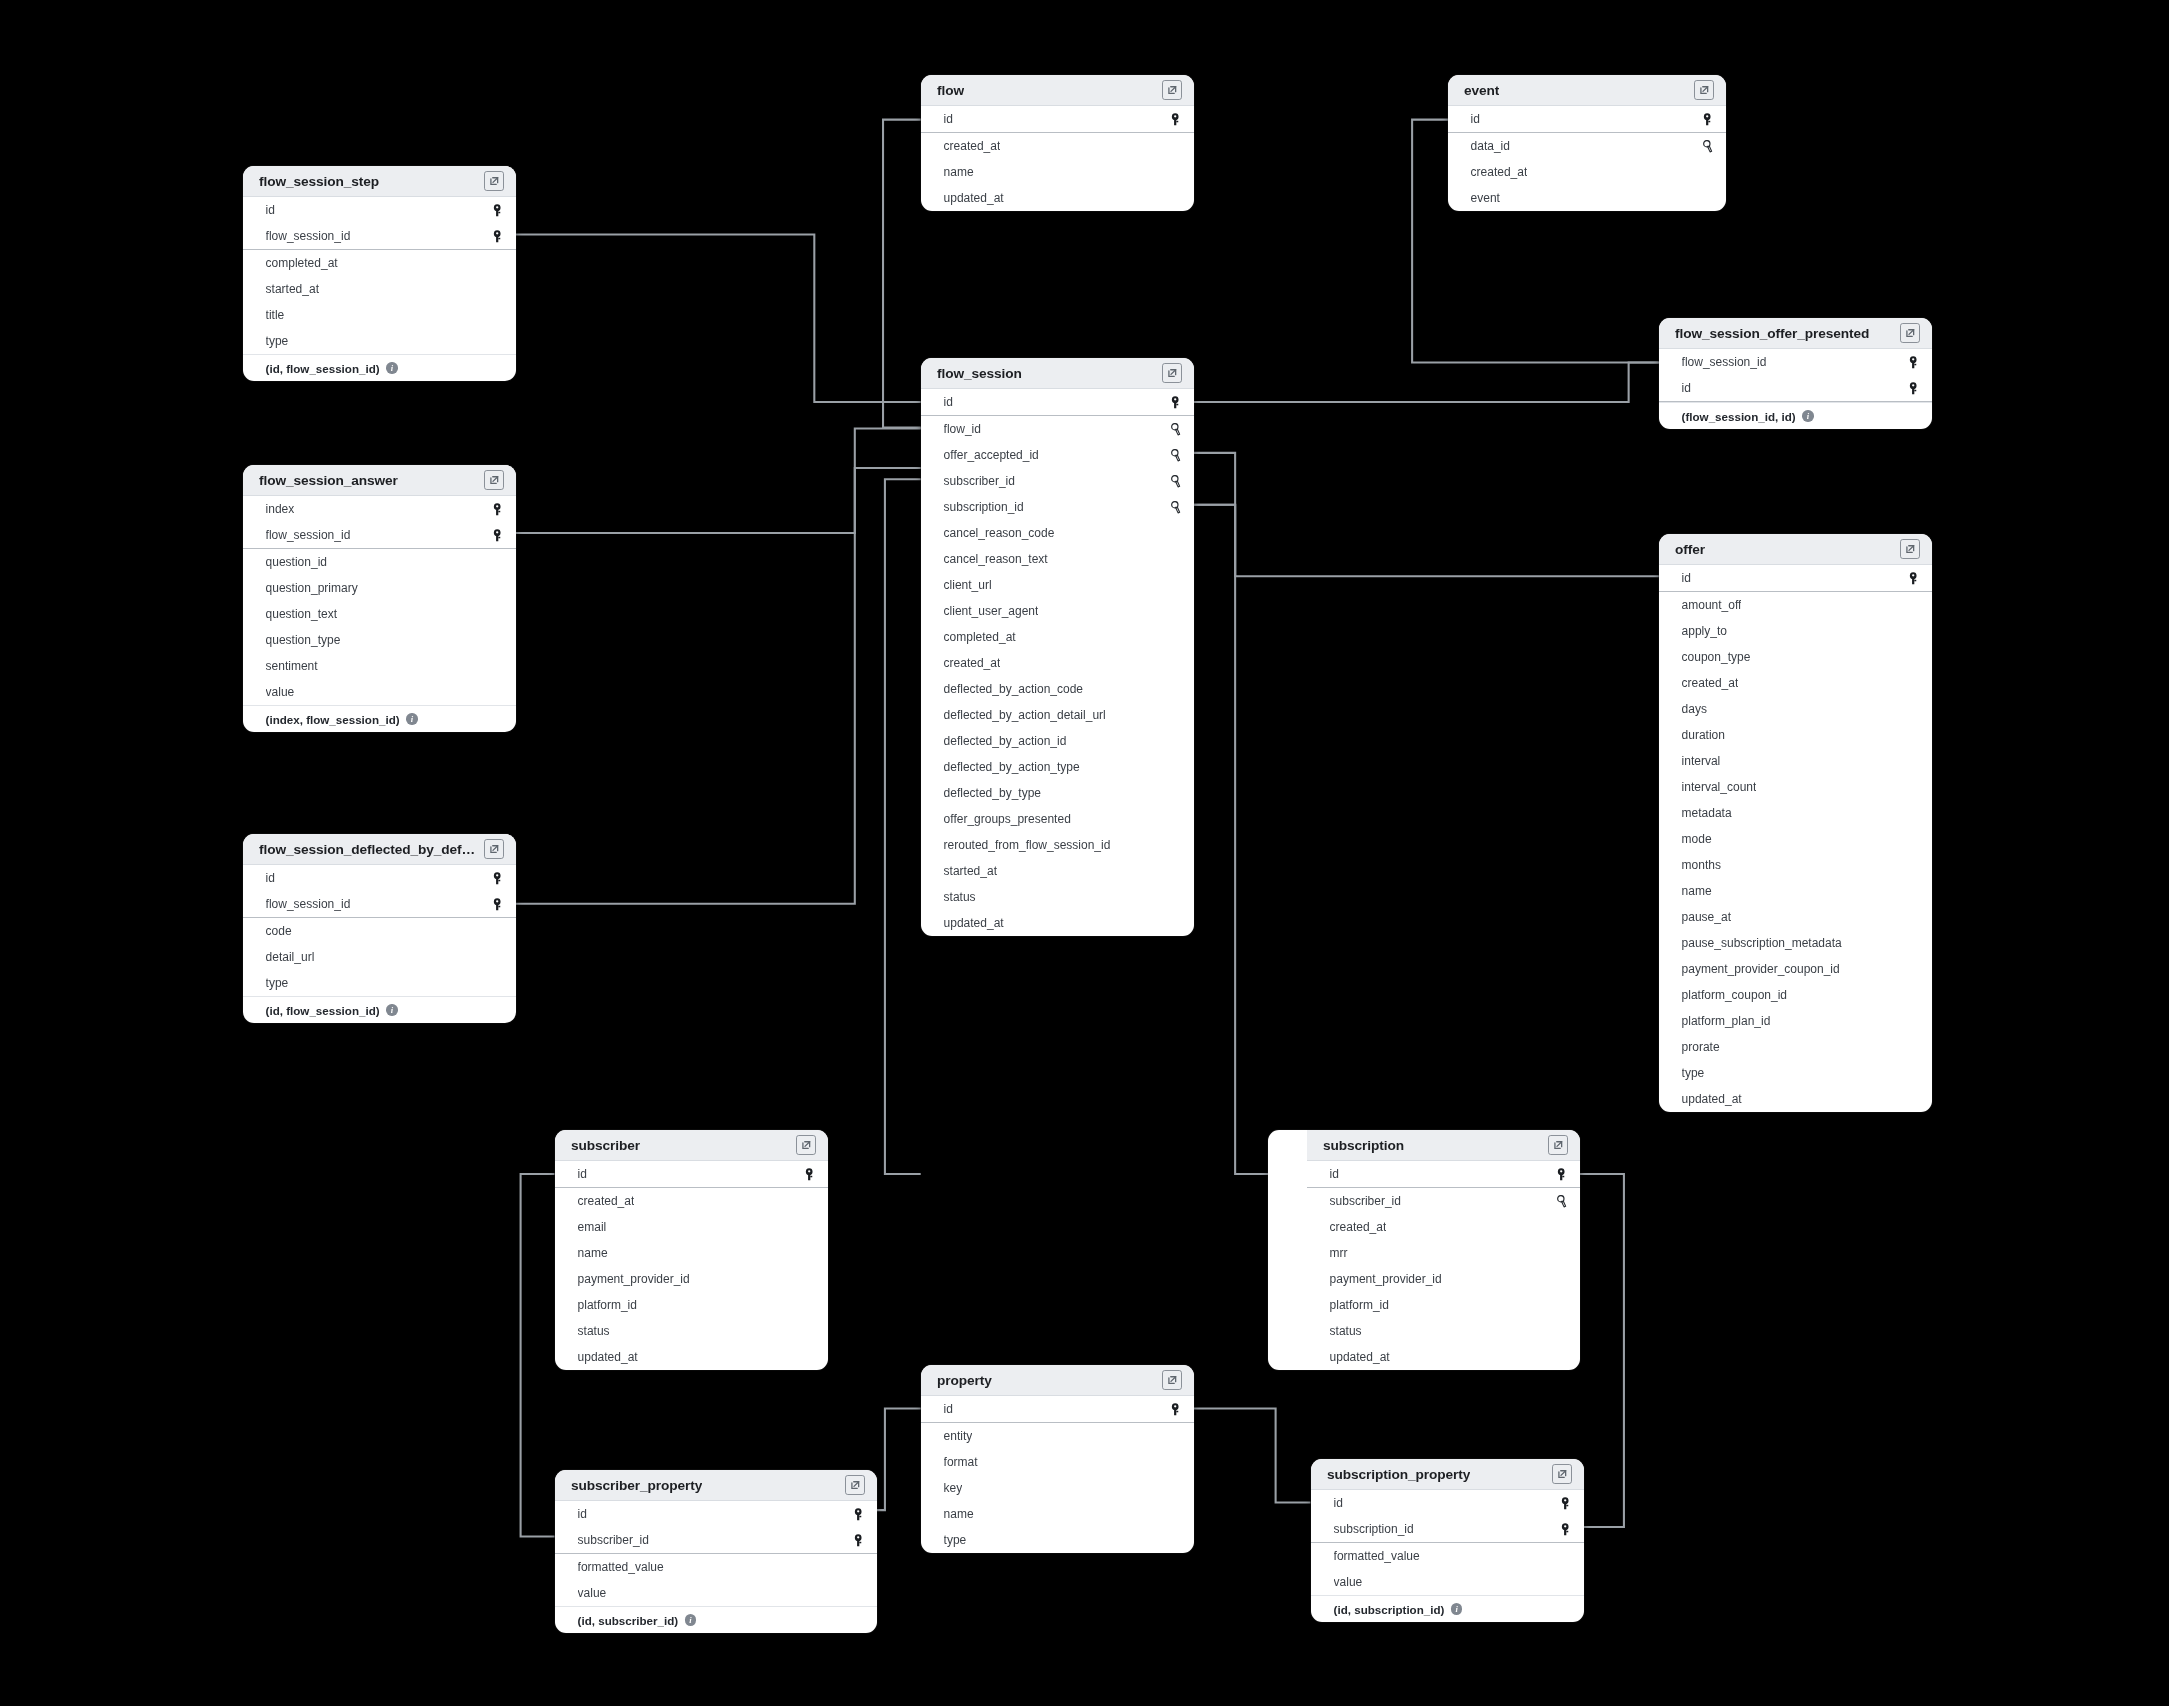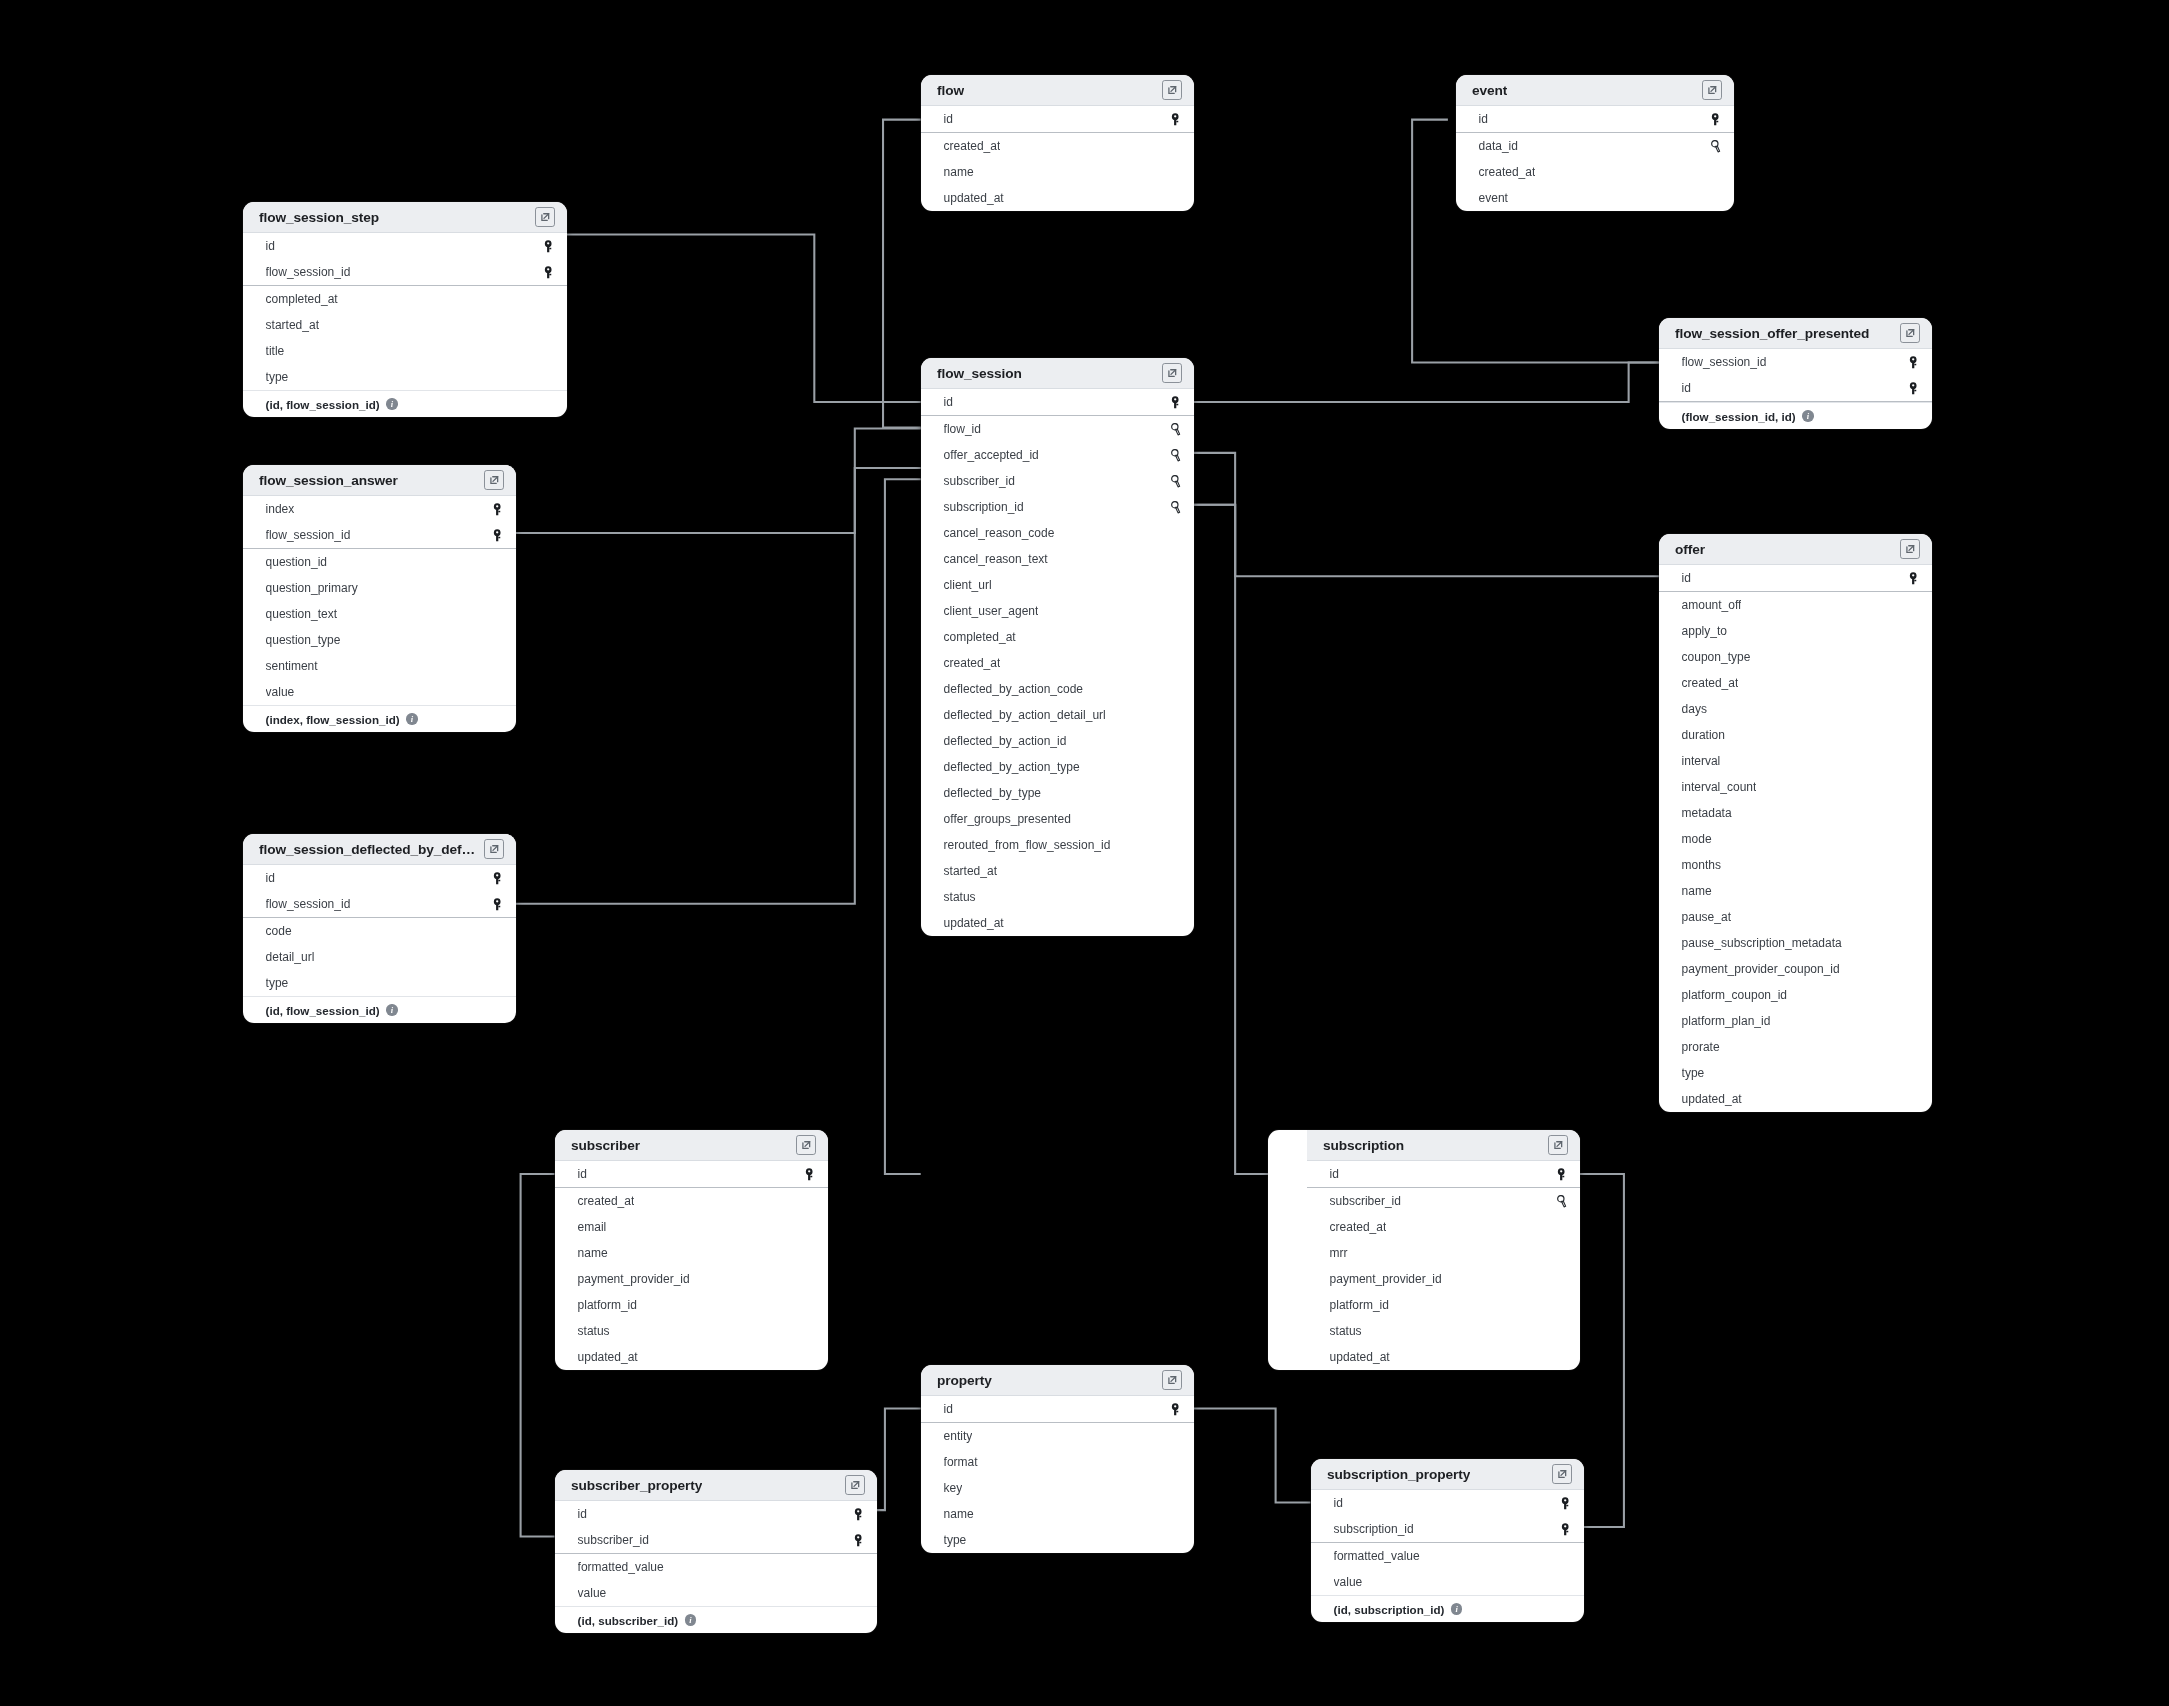--- a/index.html
+++ b/index.html
@@ -94,21 +94,21 @@
     <path d="M1268,536 L1312,536 L1312,1247 L1347,1247"></path>
 
     <path d="M589,1247 L553,1247 L553,1632 L589,1632"></path>
 
     <path d="M1637,1247 L1725,1247 L1725,1622 L1682,1622"></path>
 
     <path d="M978,1496 L940,1496 L940,1604 L879,1604"></path>
 
     <path d="M1268,1496 L1355,1496 L1355,1596 L1392,1596"></path>
   </svg>
-<div class="table-node" style="left: 243px; top: 166px; width: 324px; margin-top: 36px;">
+<div class="table-node" style="left: 243px; top: 166px; width: 273px;">
       <div class="tbl-header">
         <div class="tbl-title">flow_session_step</div>
         <div class="ext-icon">
           <svg width="10.4" height="10.4" viewBox="0 0 12 12">
             <path d="M4.3,2.0 L10,2.0 L10,7.7" fill="none" stroke="#5f666e" stroke-width="1.5" stroke-linecap="round"></path>
             <path d="M10,2.0 L4.6,7.4" fill="none" stroke="#5f666e" stroke-width="1.5" stroke-linecap="round"></path>
             <path d="M8.4,9.6 L2.2,9.6 L2.2,3.4" fill="none" stroke="#5f666e" stroke-width="1.5" stroke-linecap="round"></path>
           </svg>
         </div>
       </div>
@@ -187,21 +187,21 @@
         <div class="row">
           <span class="fname">name</span>
           <span class="kicon"></span>
         </div>
         <div class="row">
           <span class="fname">updated_at</span>
           <span class="kicon"></span>
         </div>
       </div>
     </div>
-    <div class="table-node" style="left: 1448px; top: 75px; width: 278px; margin-left: 8px;">
+    <div class="table-node" style="left: 1448px; top: 75px; width: 278px;">
       <div class="tbl-header">
         <div class="tbl-title">event</div>
         <div class="ext-icon">
           <svg width="10.4" height="10.4" viewBox="0 0 12 12">
             <path d="M4.3,2.0 L10,2.0 L10,7.7" fill="none" stroke="#5f666e" stroke-width="1.5" stroke-linecap="round"></path>
             <path d="M10,2.0 L4.6,7.4" fill="none" stroke="#5f666e" stroke-width="1.5" stroke-linecap="round"></path>
             <path d="M8.4,9.6 L2.2,9.6 L2.2,3.4" fill="none" stroke="#5f666e" stroke-width="1.5" stroke-linecap="round"></path>
           </svg>
         </div>
       </div>

